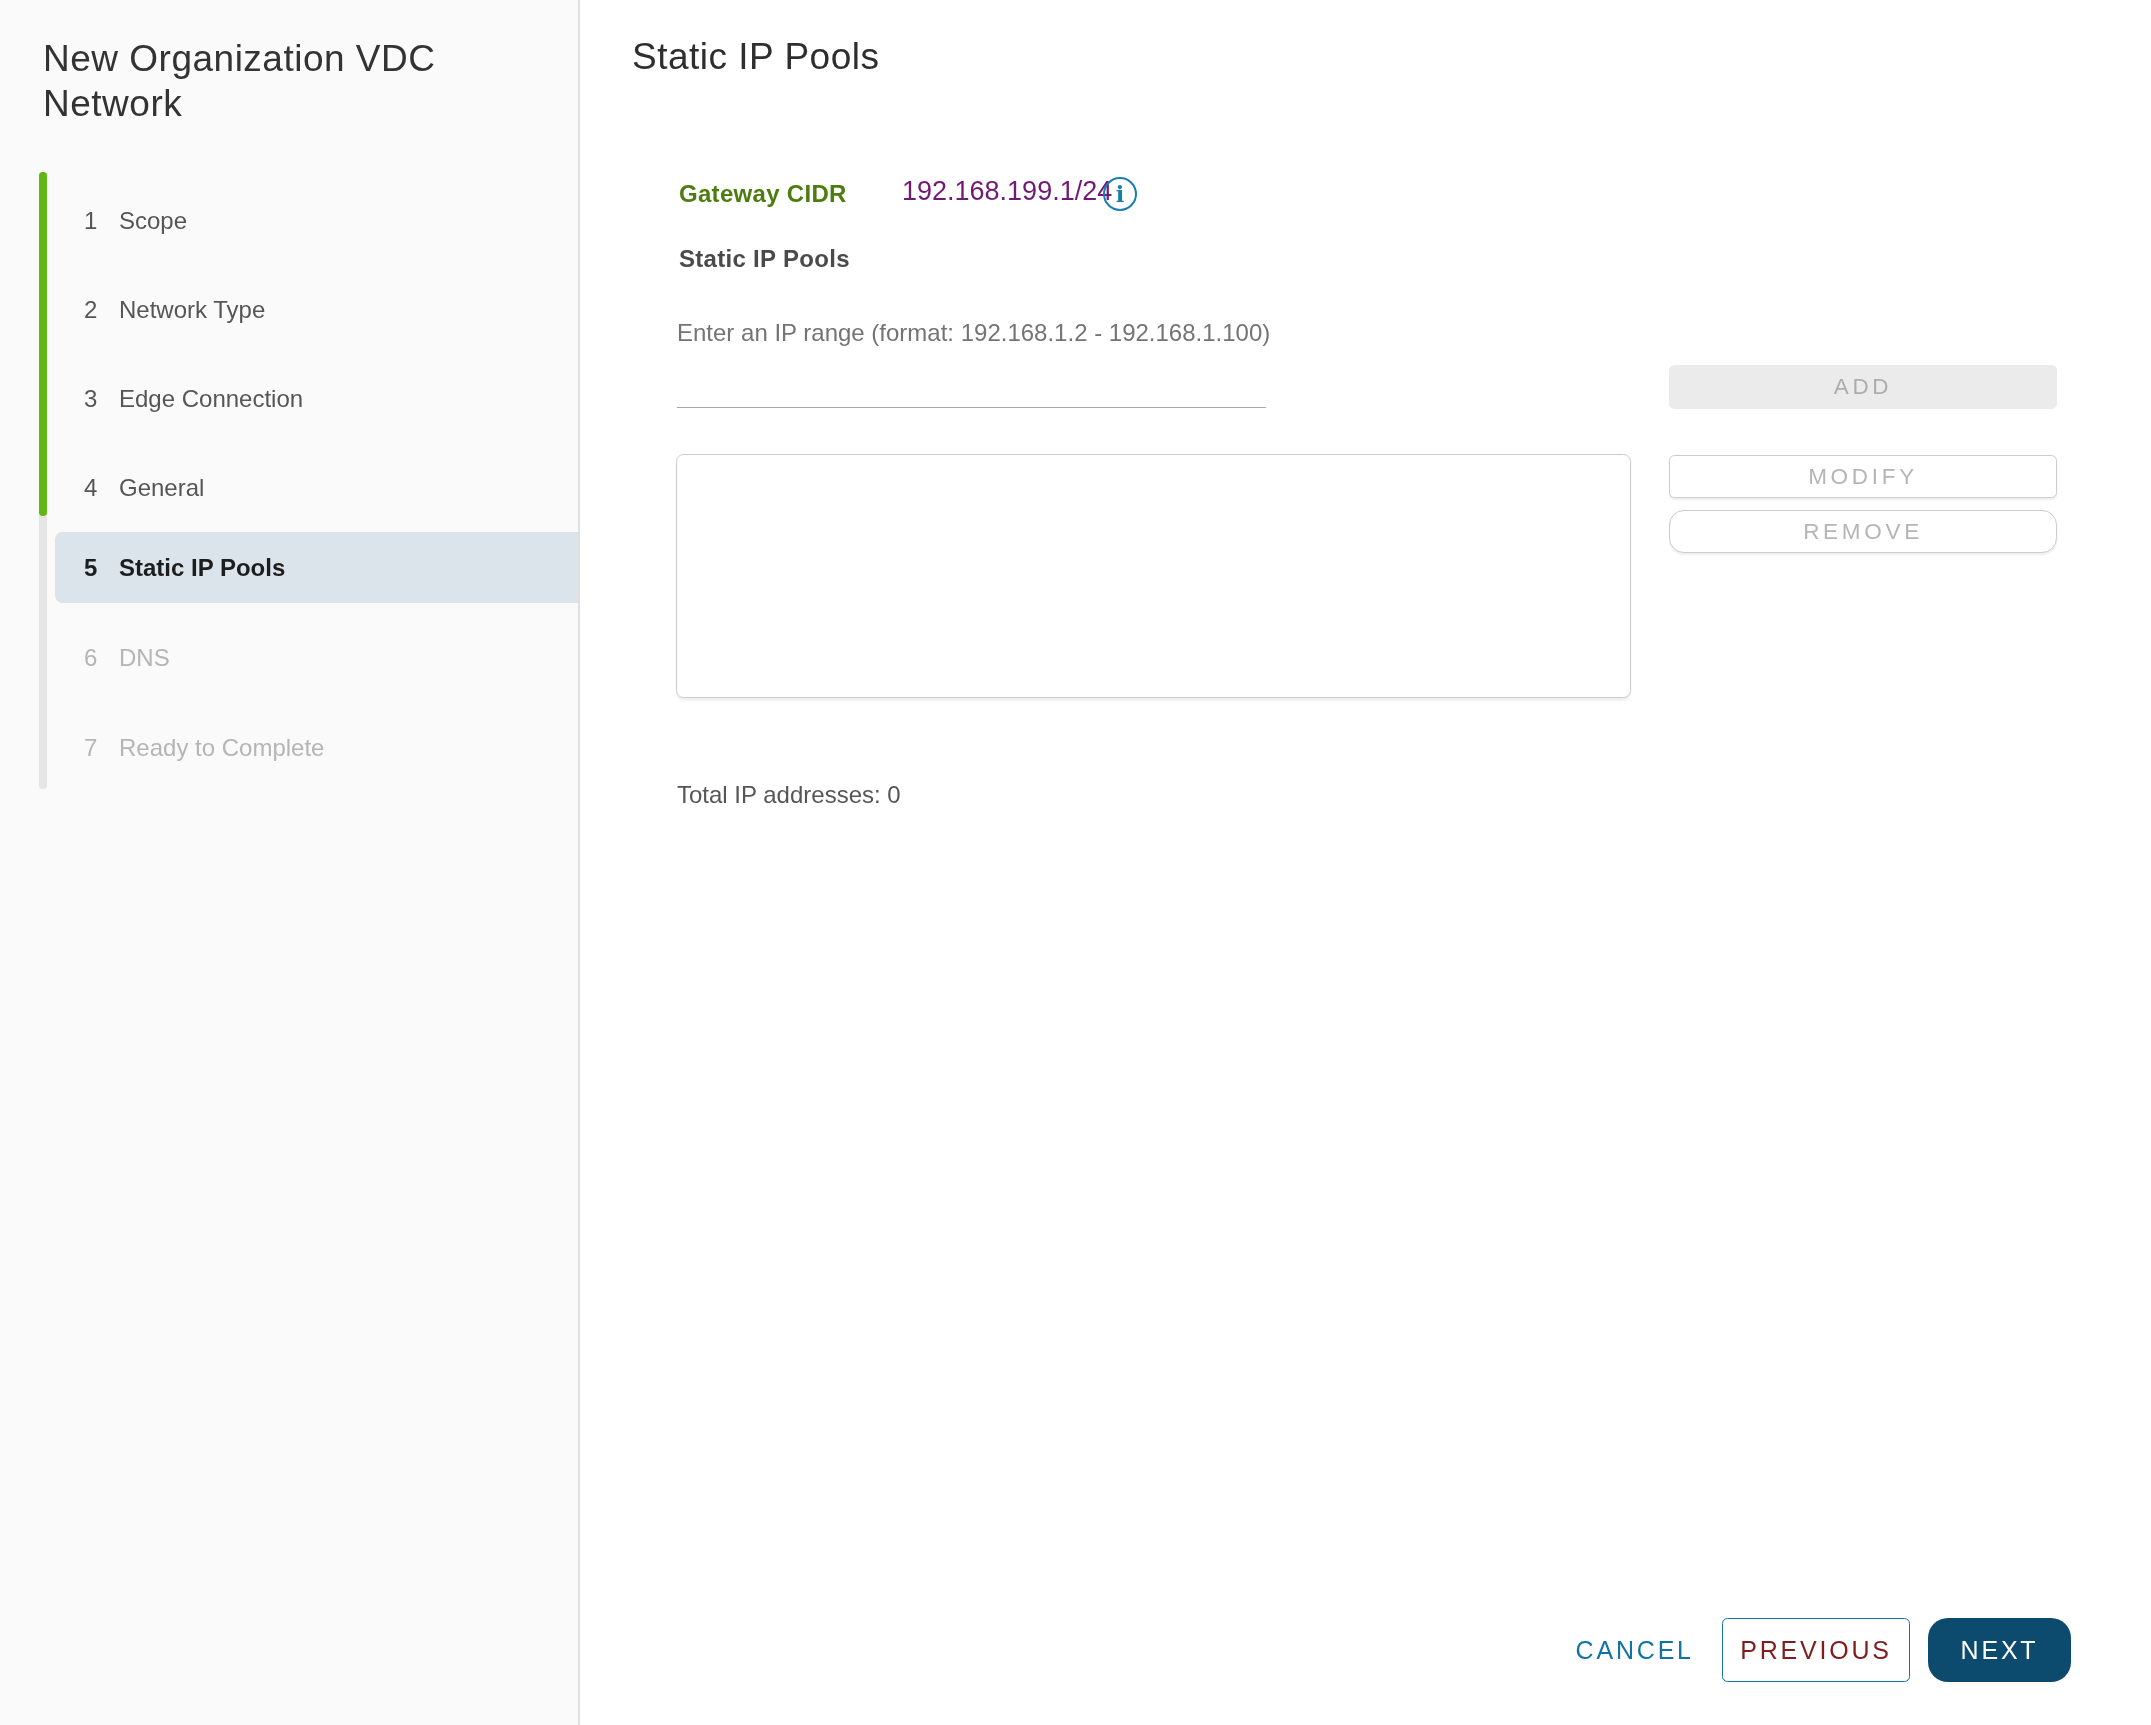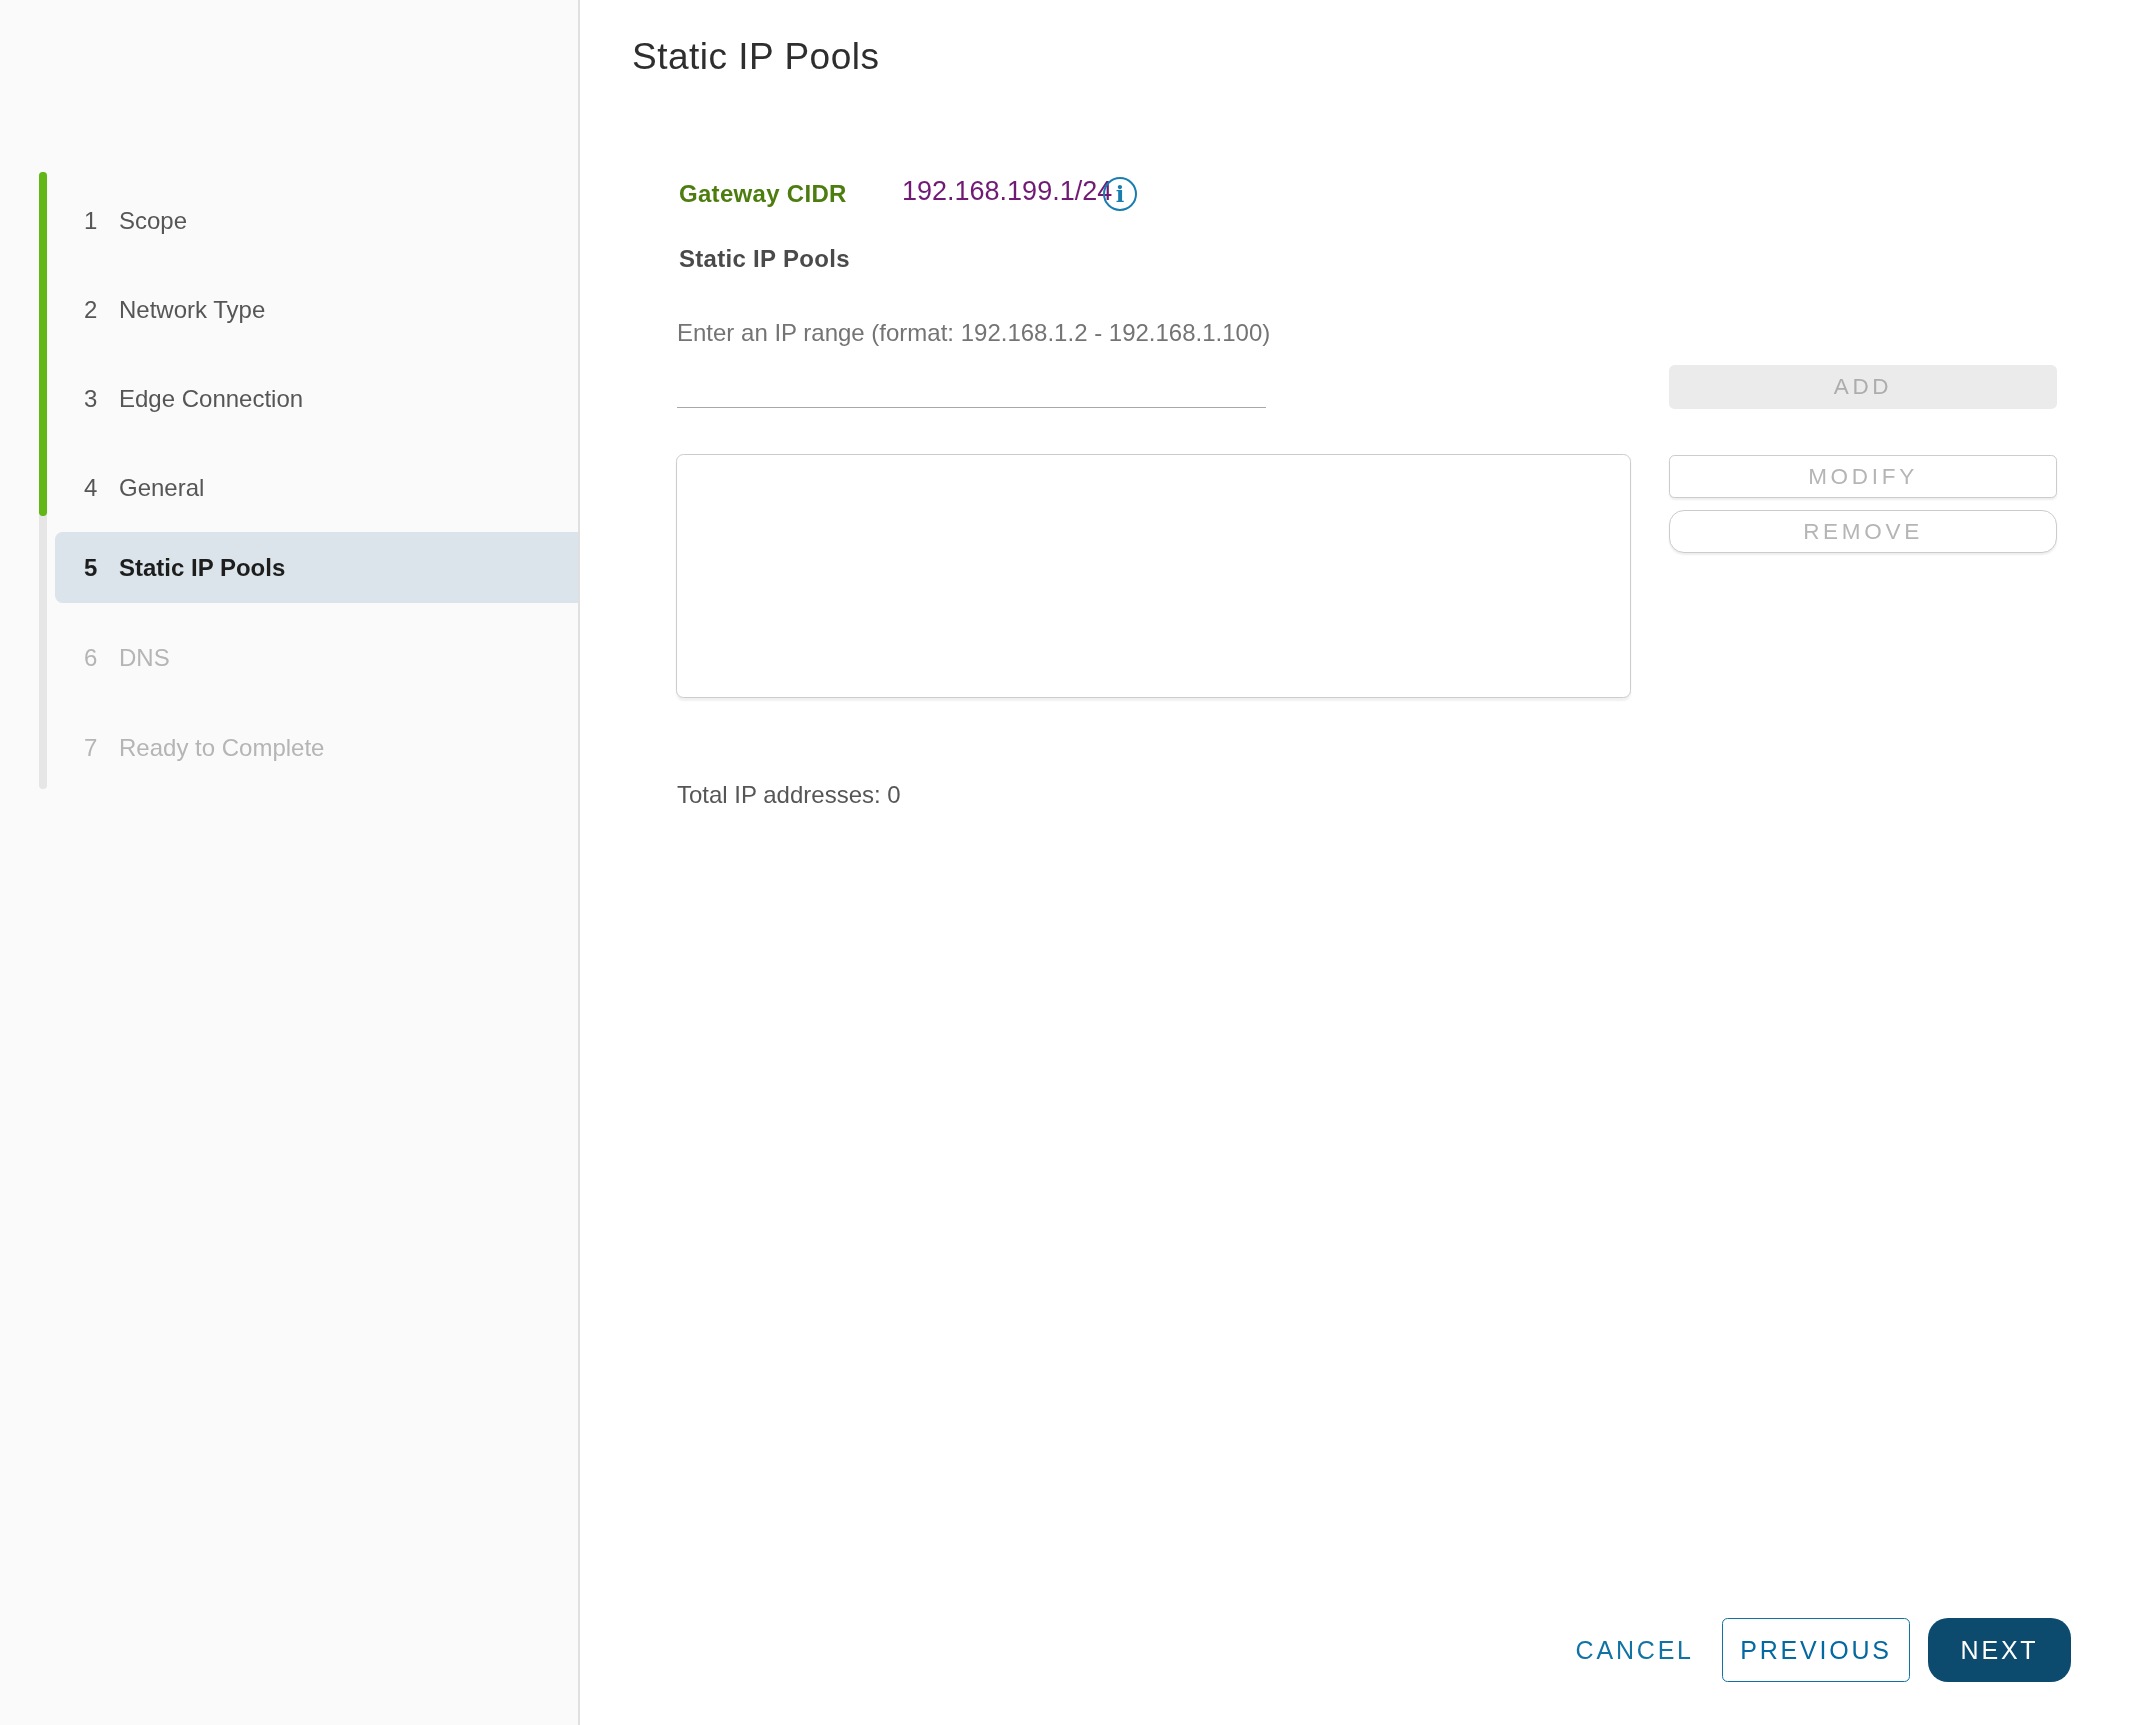--- a/index.html
+++ b/index.html
@@ -102,35 +102,36 @@
   }
 
   
   .cancel-btn{
     position:absolute;left:1555px;top:1618px;height:64px;padding:0 20.6px;
     background:transparent;border:none;color:#1173a3;
     font-size:25px;letter-spacing:2.8px;
   }
   .previous-btn{
     position:absolute;left:1722px;top:1618px;width:188px;height:64px;
-    background:#ffffff;border:1.9px solid #1173a3;color:#0369a1;
+    background:#ffffff;border:1.9px solid #1173a3;color:#7f1d1d;
     font-size:25px;letter-spacing:2.8px;
   }
   .next-btn{
     position:absolute;left:1928px;top:1618px;width:143px;height:64px;
     background:#0e72a0;border:none;color:#ffffff;
     font-size:25px;letter-spacing:2.8px;
   }
 </style>
 </head>
 <body>
 
 <div class="app">
 
   <aside class="sidebar">
+    <h1 class="wizard-title">New Organization VDC Network</h1>
 
     <div class="track">
       <div class="track-fill" style="background: rgb(97, 183, 21);"></div>
     </div>
 
     <nav>
       <div class="step done s1">
         <span class="num">1</span>
         <span class="lbl">Scope</span>
       </div>

